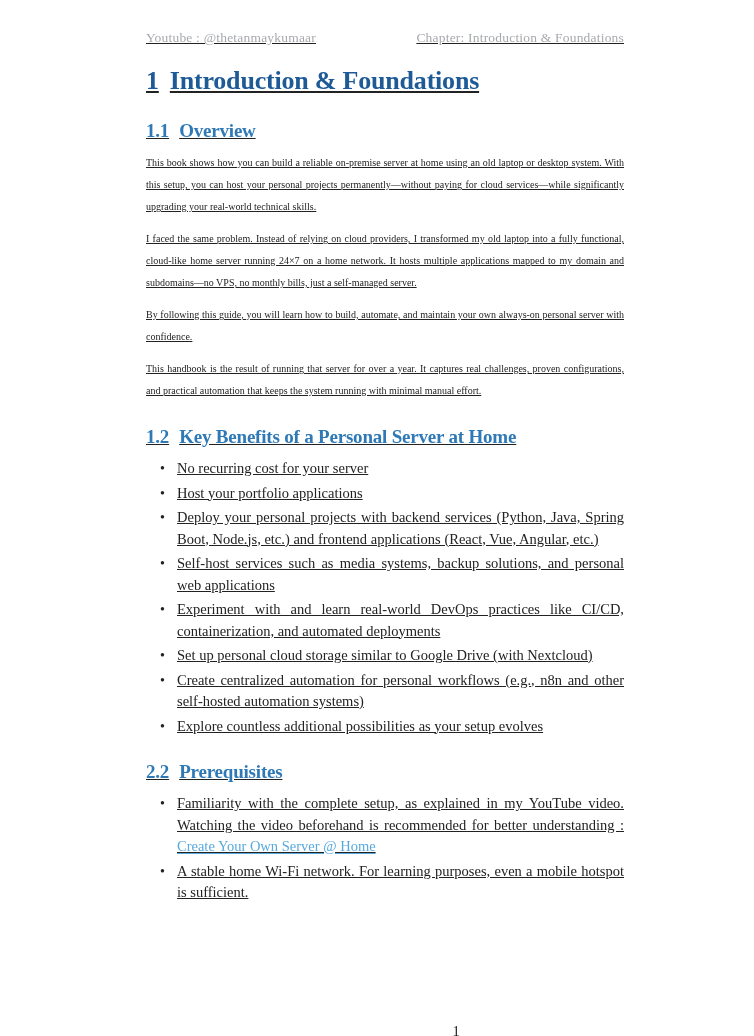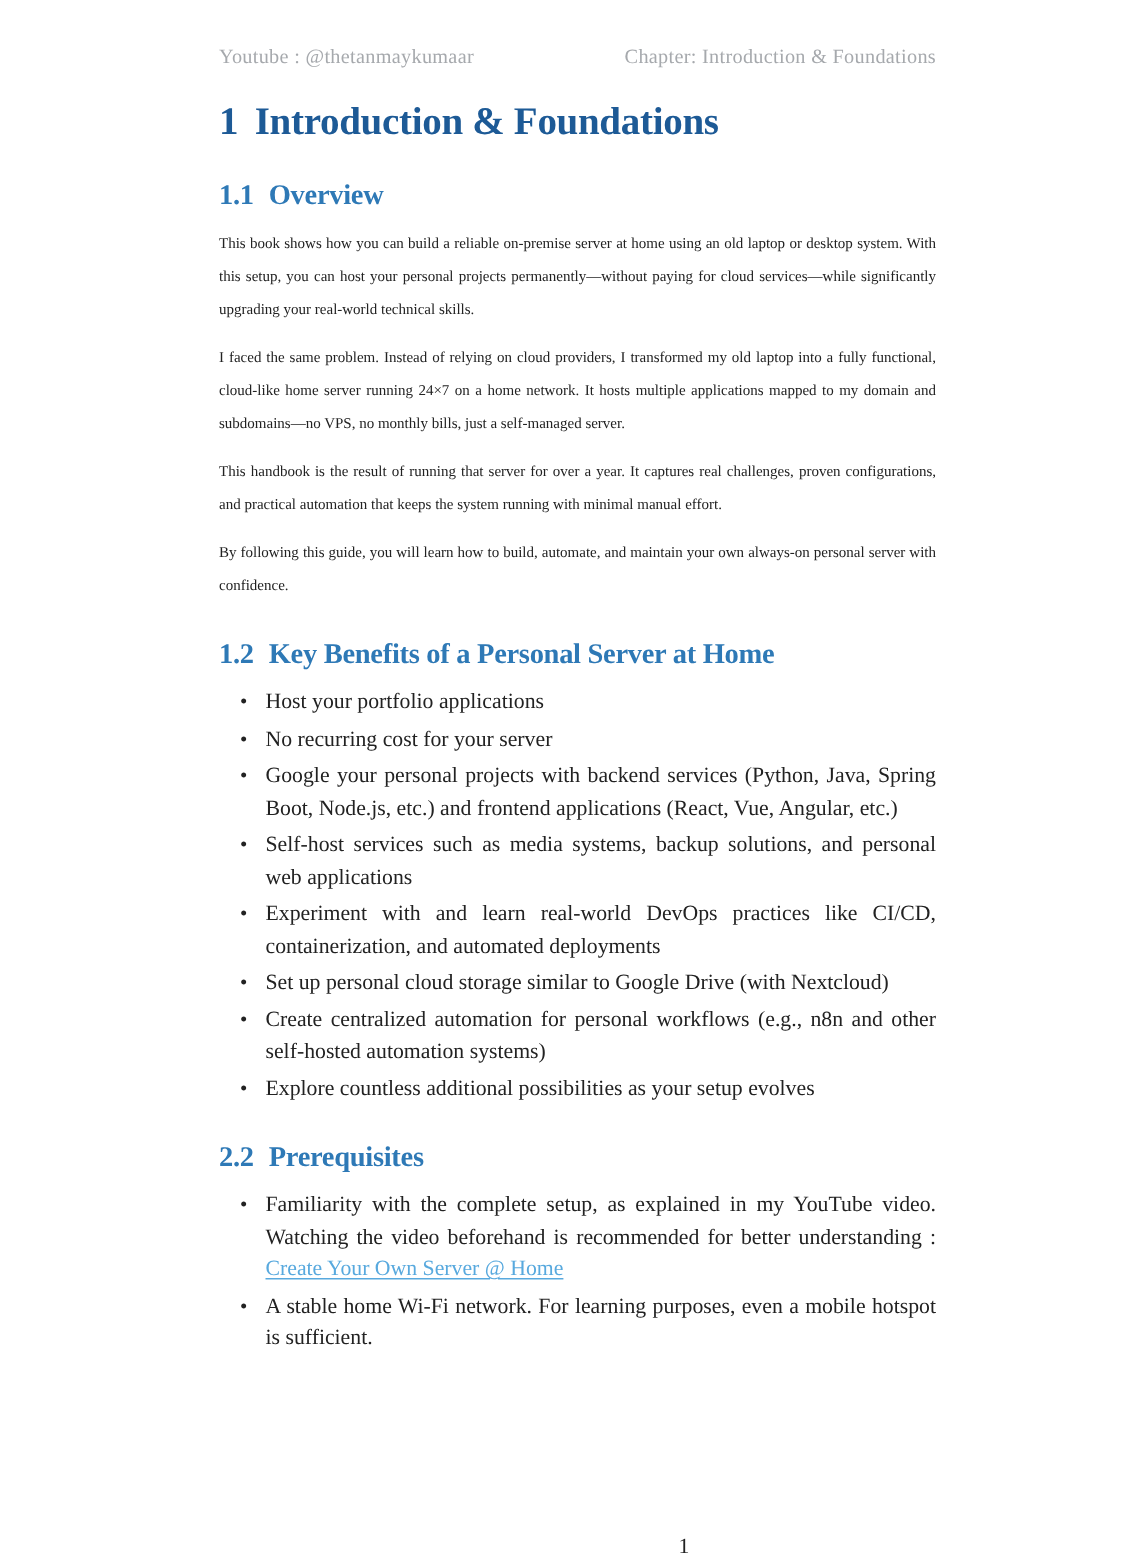--- a/index.html
+++ b/index.html
@@ -6,20 +6,21 @@
   .page{
     position:relative;
     width:596px;height:1036px;
     margin:0 auto;
     background:#ffffff;
     overflow:hidden;
     box-sizing:border-box;
     padding:30px 51px 0 67px;
     font-family:"Liberation Serif","DejaVu Serif",serif;
     color:#222222;
+    text-decoration:underline;
   }
   .header{
     display:flex;justify-content:space-between;align-items:baseline;
     font-size:13.5px;color:#a6a9ad;letter-spacing:0.2px;
   }
   h1.chapter-title{
     margin:20px 0 0 0;
     font-size:26px;font-weight:bold;color:#1d5a96;
     letter-spacing:-0.2px;
   }
@@ -71,30 +72,30 @@
     <span>Youtube : @thetanmaykumaar</span>
     <span>Chapter: Introduction &amp; Foundations</span>
   </div>
 
   <h1 class="chapter-title"><span class="num">1</span><span>Introduction &amp; Foundations</span></h1>
 
   <section>
     <h2 class="section-heading"><span class="num">1.1</span><span>Overview</span></h2>
     <p class="body-par">This book shows how you can build a reliable on-premise server at home using an old laptop or desktop system. With this setup, you can host your personal projects permanently—without paying for cloud services—while significantly upgrading your real-world technical skills.</p>
     <p class="body-par">I faced the same problem. Instead of relying on cloud providers, I transformed my old laptop into a fully functional, cloud-like home server running 24×7 on a home network. It hosts multiple applications mapped to my domain and subdomains—no VPS, no monthly bills, just a self-managed server.</p>
+    <p class="body-par">By following this guide, you will learn how to build, automate, and maintain your own always-on personal server with confidence.</p>
     <p class="body-par">This handbook is the result of running that server for over a year. It captures real challenges, proven configurations, and practical automation that keeps the system running with minimal manual effort.</p>
-    <p class="body-par">By following this guide, you will learn how to build, automate, and maintain your own always-on personal server with confidence.</p>
   </section>
 
   <section>
     <h2 class="section-heading"><span class="num">1.2</span><span>Key Benefits of a Personal Server at Home</span></h2>
     <ul class="doc-list">
+        <li>No recurring cost for your server</li>
         <li>Host your portfolio applications</li>
-        <li>No recurring cost for your server</li>
-        <li>Google your personal projects with backend services (Python, Java, Spring Boot, Node.js, etc.) and frontend applications (React, Vue, Angular, etc.)</li>
+        <li>Deploy your personal projects with backend services (Python, Java, Spring Boot, Node.js, etc.) and frontend applications (React, Vue, Angular, etc.)</li>
         <li>Self-host services such as media systems, backup solutions, and personal web applications</li>
         <li>Experiment with and learn real-world DevOps practices like CI/CD, containerization, and automated deployments</li>
         <li>Set up personal cloud storage similar to Google Drive (with Nextcloud)</li>
         <li>Create centralized automation for personal workflows (e.g., n8n and other self-hosted automation systems)</li>
         <li>Explore countless additional possibilities as your setup evolves</li>
       </ul>
   </section>
 
   <section>
     <h2 class="section-heading"><span class="num">2.2</span><span>Prerequisites</span></h2>

